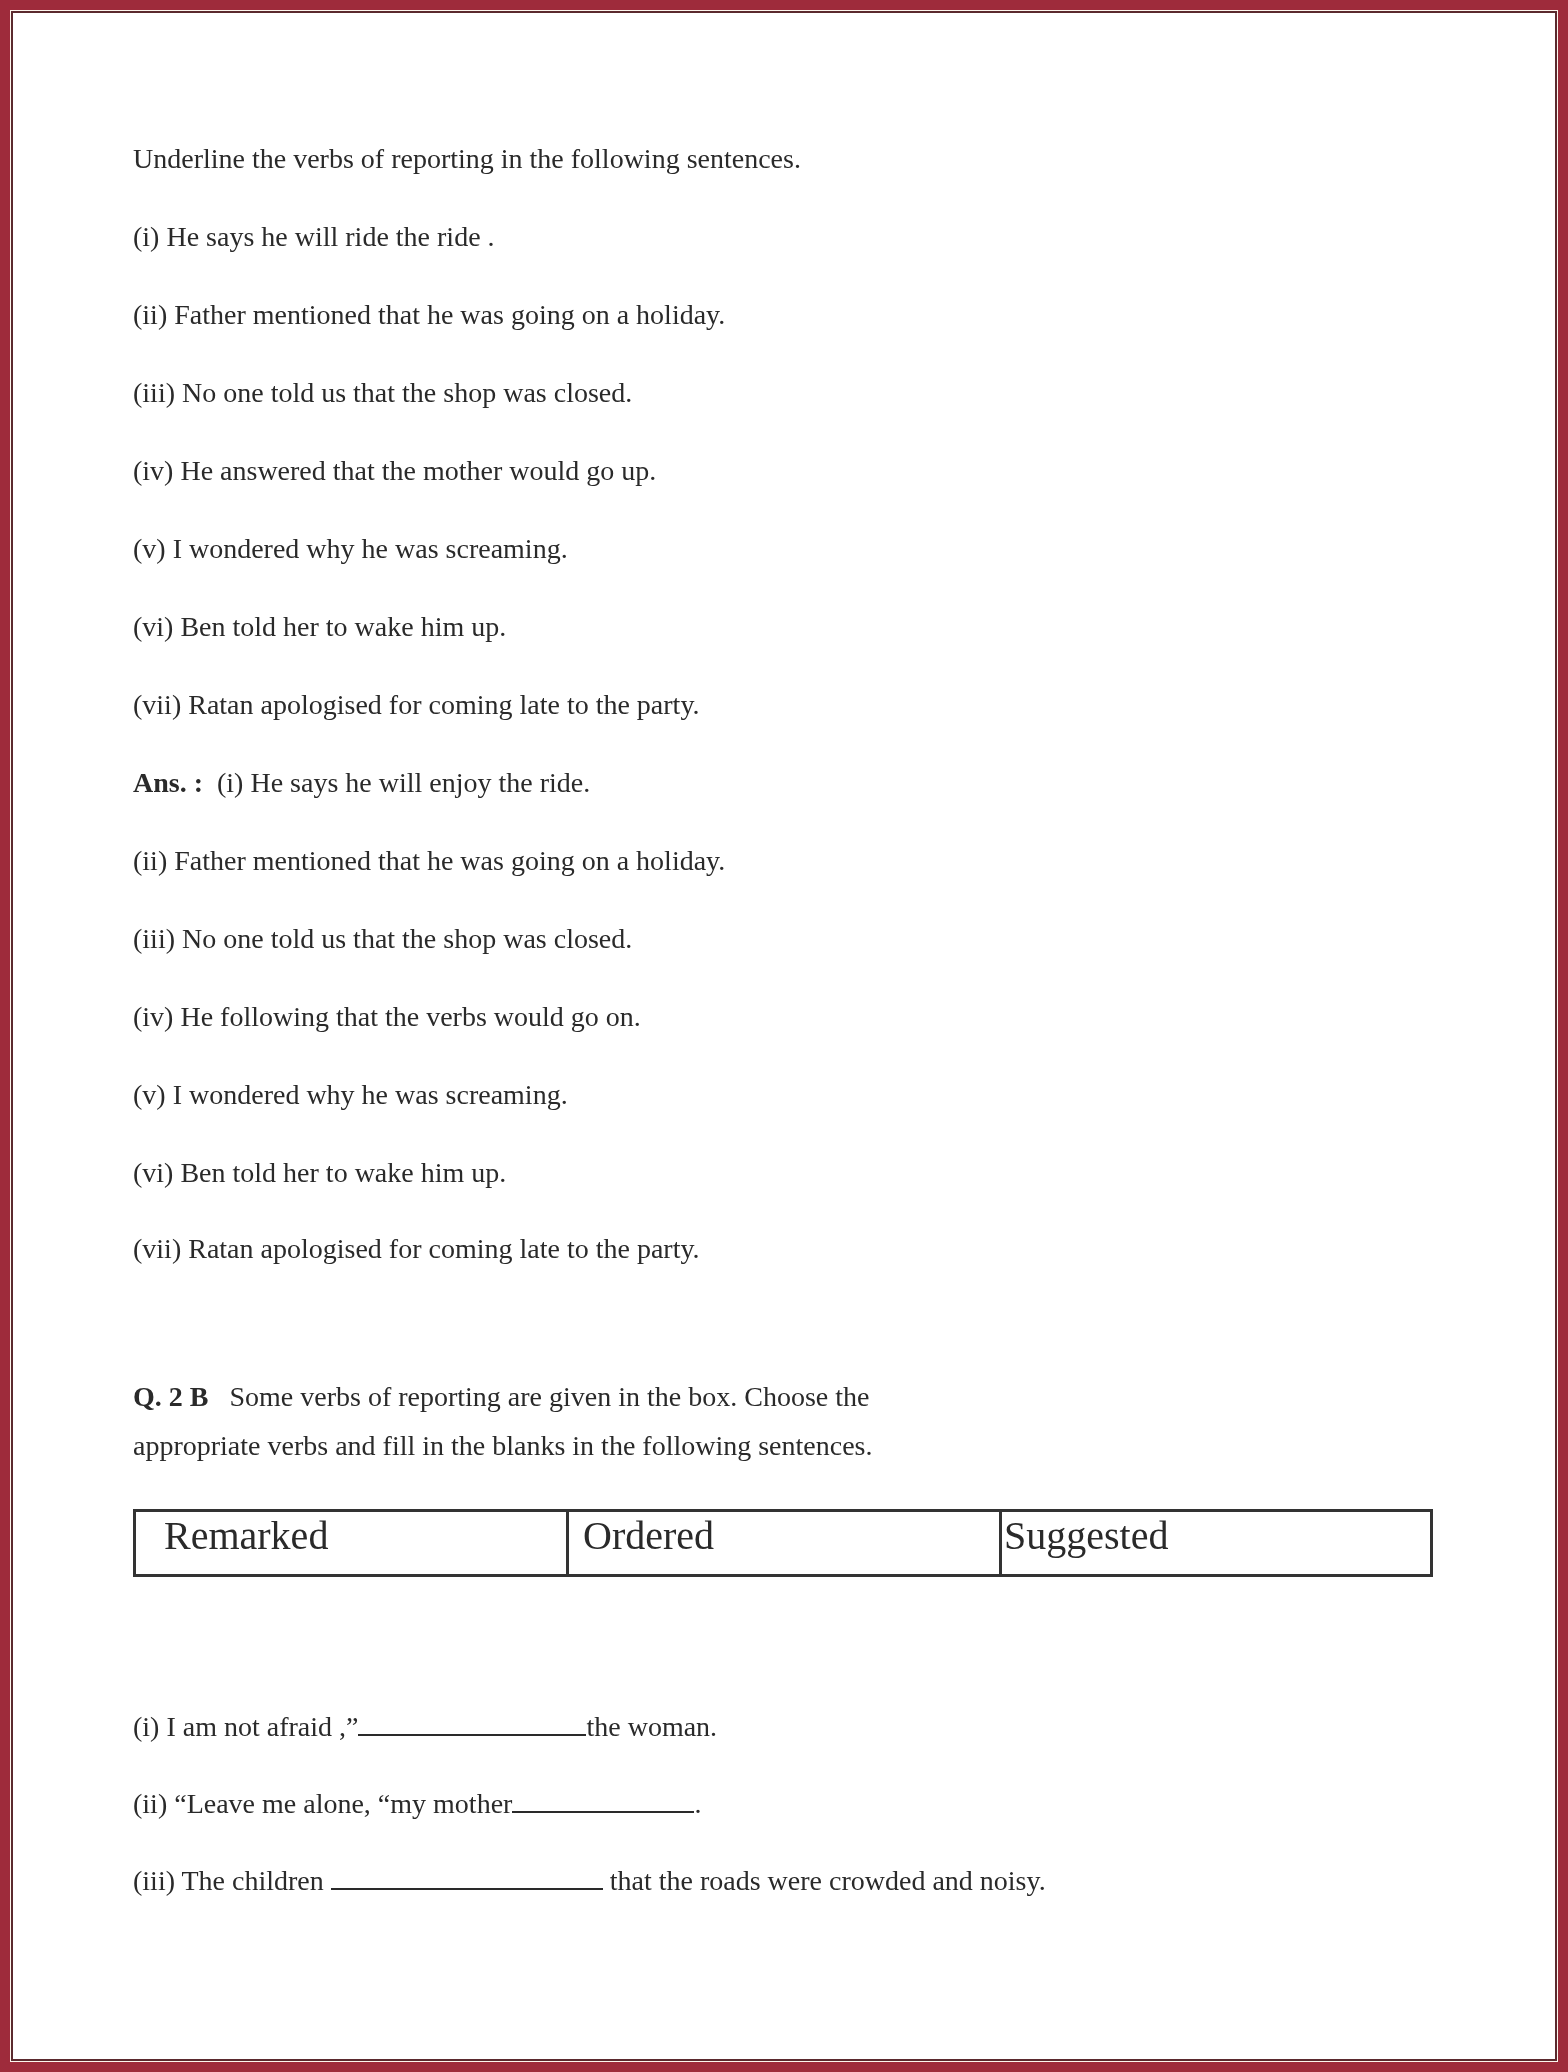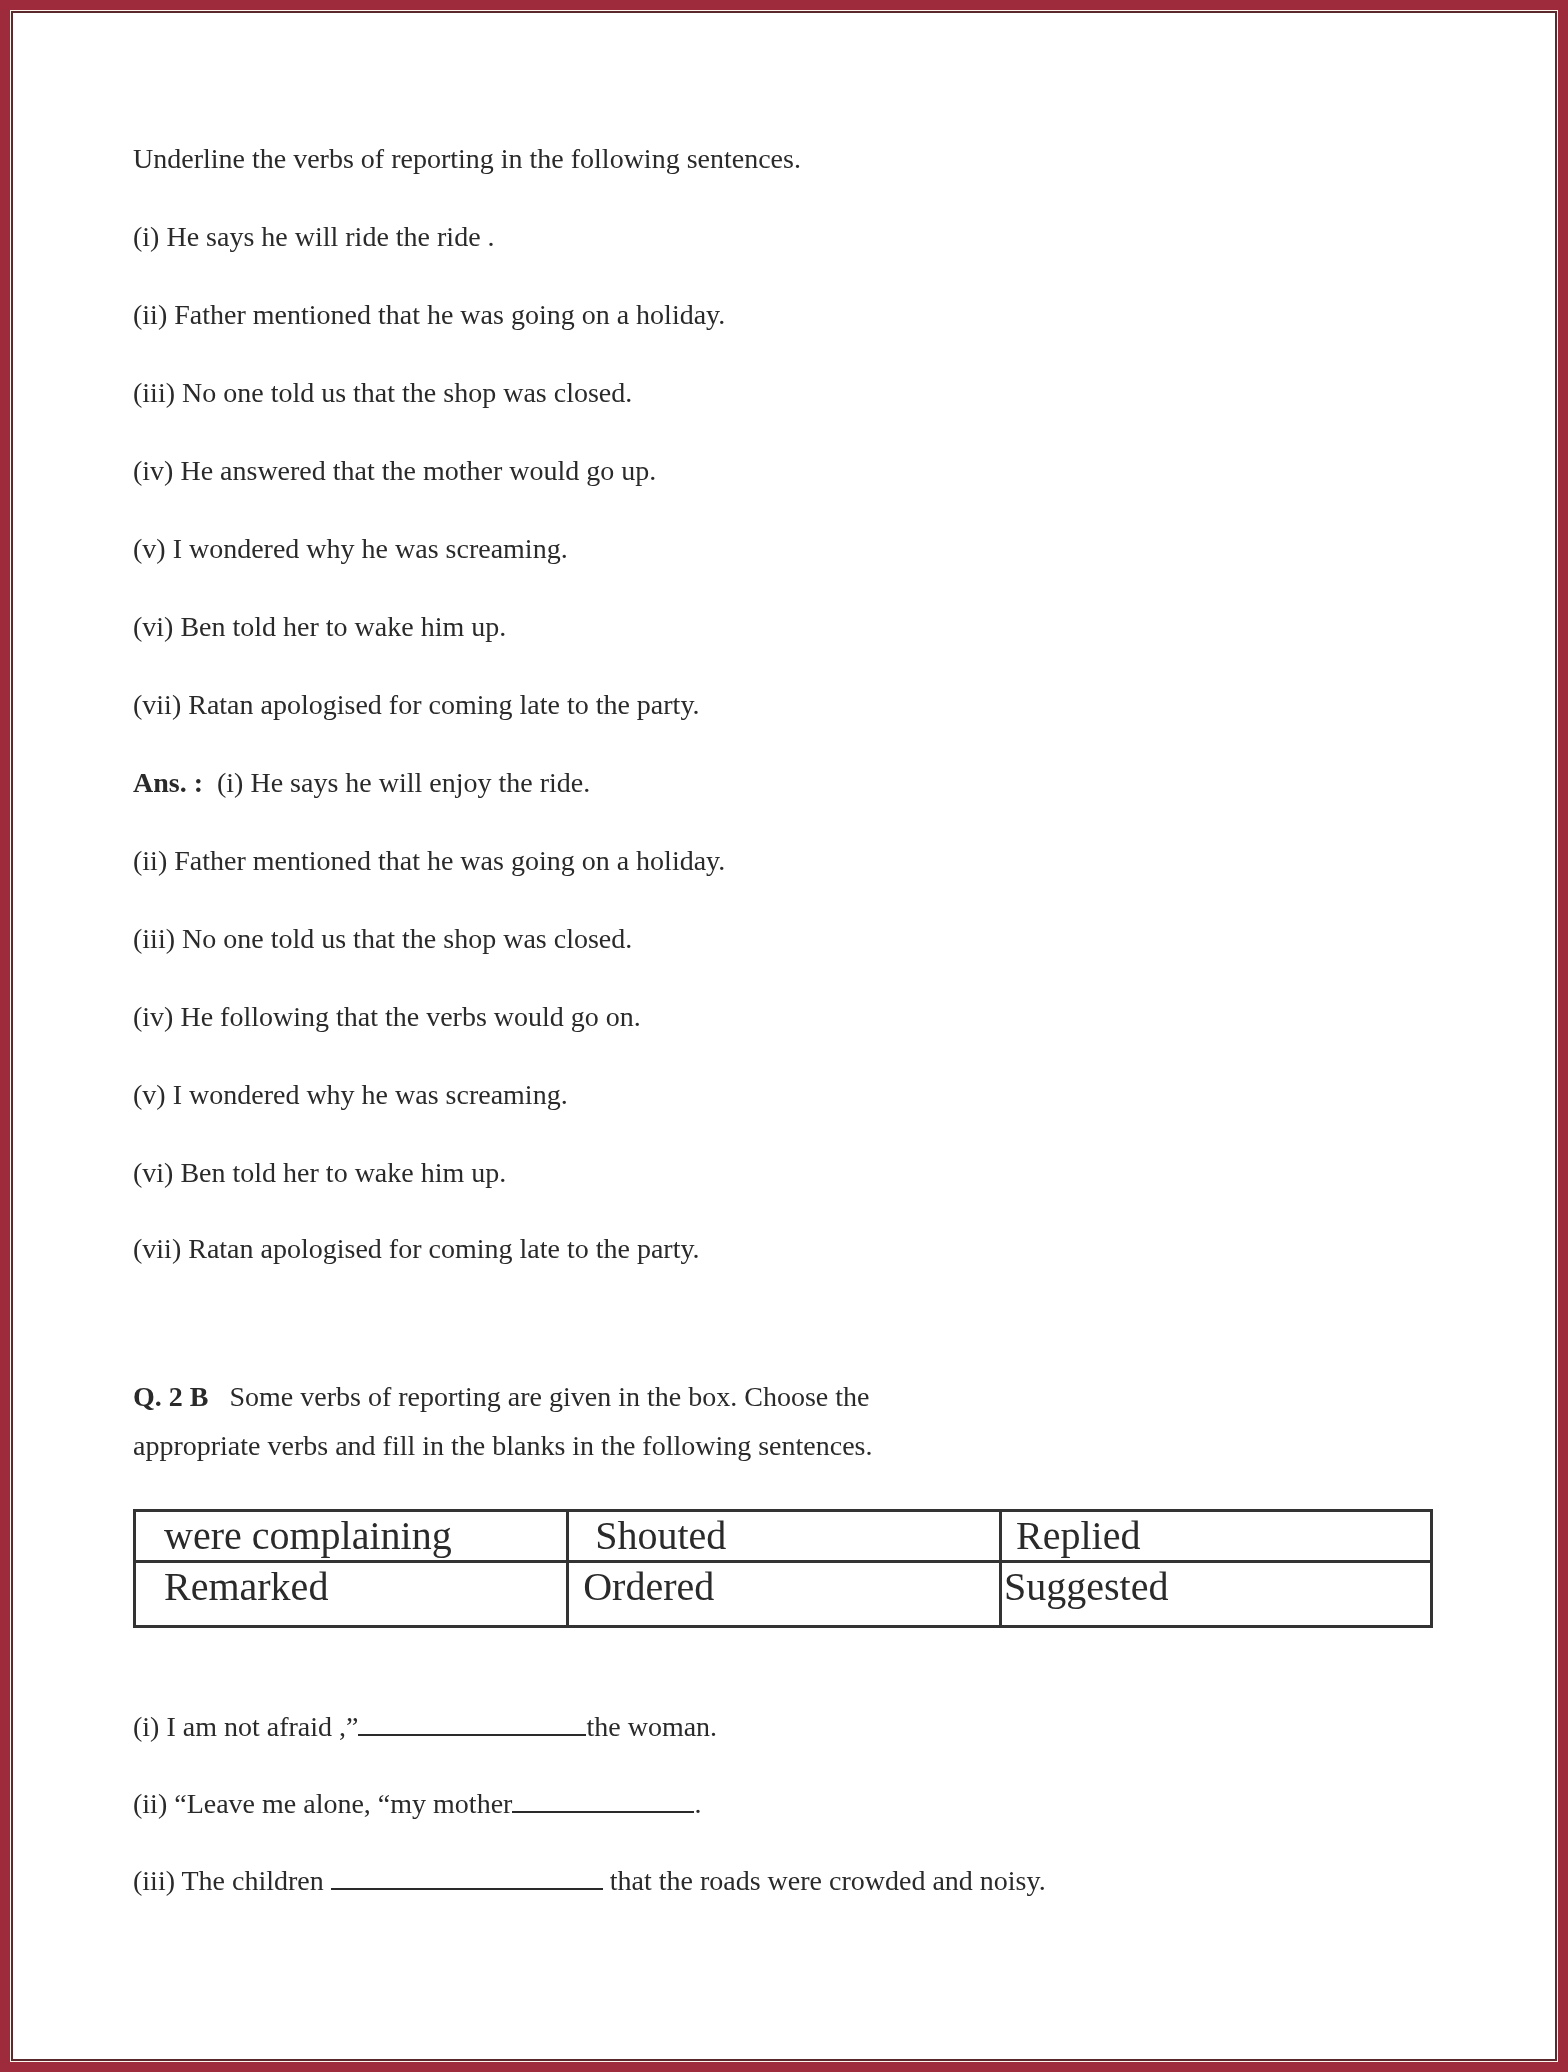--- a/index.html
+++ b/index.html
@@ -64,25 +64,20 @@
 <div class="line" style="top:1383px"><span class="bold">Q. 2 B</span><span>   </span><span>Some verbs of reporting are given in the box. Choose the</span></div>
 <div class="line" style="top:1432px">appropriate verbs and fill in the blanks in the following sentences.</div>
 
 <table class="verb-box">
   <colgroup>
       <col style="width:434px">
       <col style="width:434px">
       <col style="width:432px">
     </colgroup>
   <tbody>
-      <tr>
-    <td style="padding-left:28px">were  complaining</td>
-    <td style="padding-left:26px">Shouted</td>
-    <td style="padding-left:14px">Replied</td>
-  </tr>
   <tr class="r2">
     <td style="padding-left:28px">Remarked</td>
     <td style="padding-left:14px">Ordered</td>
     <td style="padding-left:2px">Suggested</td>
   </tr>
 </tbody>
   </table>
 
 <div class="line" style="top:1713px"><span>(i) I am not afraid ,”</span><span class="blank" style="width:228px"></span><span>the woman.</span></div>
 <div class="line" style="top:1790px"><span>(ii) “Leave me alone, “my mother</span><span class="blank" style="width:182px"></span><span>.</span></div>

